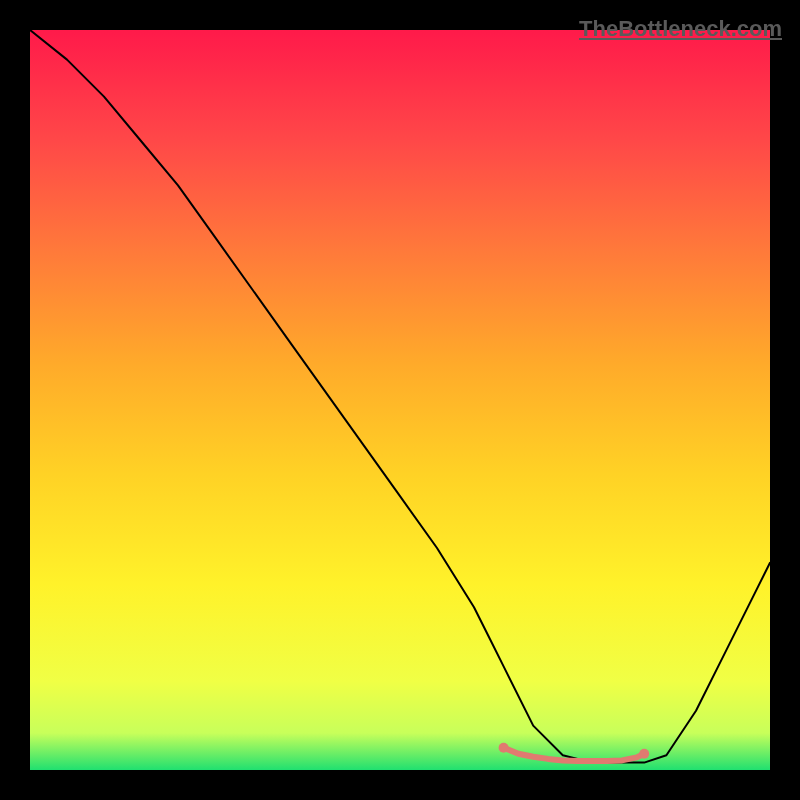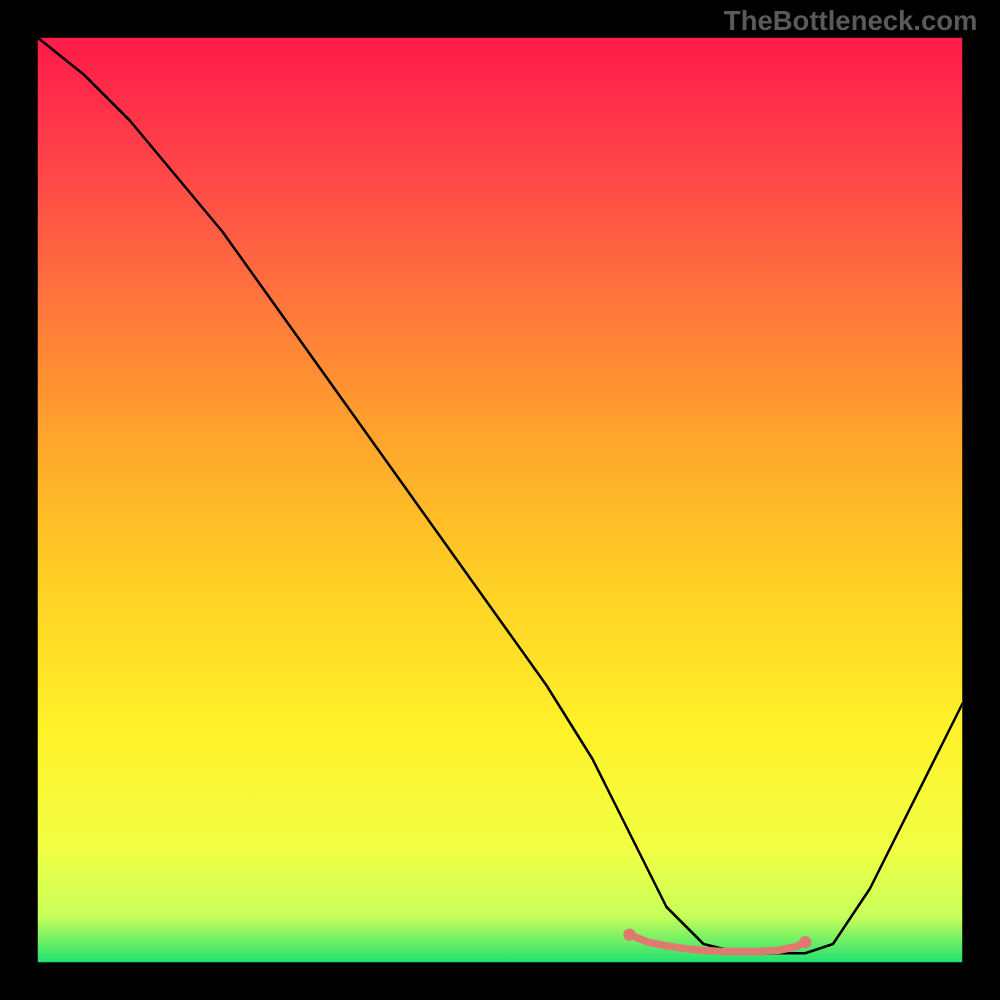--- a/index.html
+++ b/index.html
@@ -6,26 +6,27 @@
     margin: 0;
     padding: 0;
     width: 800px;
     height: 800px;
     background: #000;
     font-family: Arial, sans-serif;
     position: relative;
   }
   .watermark {
     position: absolute;
-    top: 4px;
+    top: 16px;
     right: 18px;
     color: #5a5a5a;
     font-size: 22px;
     font-weight: bold;
     z-index: 10;
+    text-decoration: underline;
   }
   .plot-area {
     position: absolute;
     left: 30px;
     top: 30px;
     width: 740px;
     height: 740px;
   }
   svg {
     display: block;

